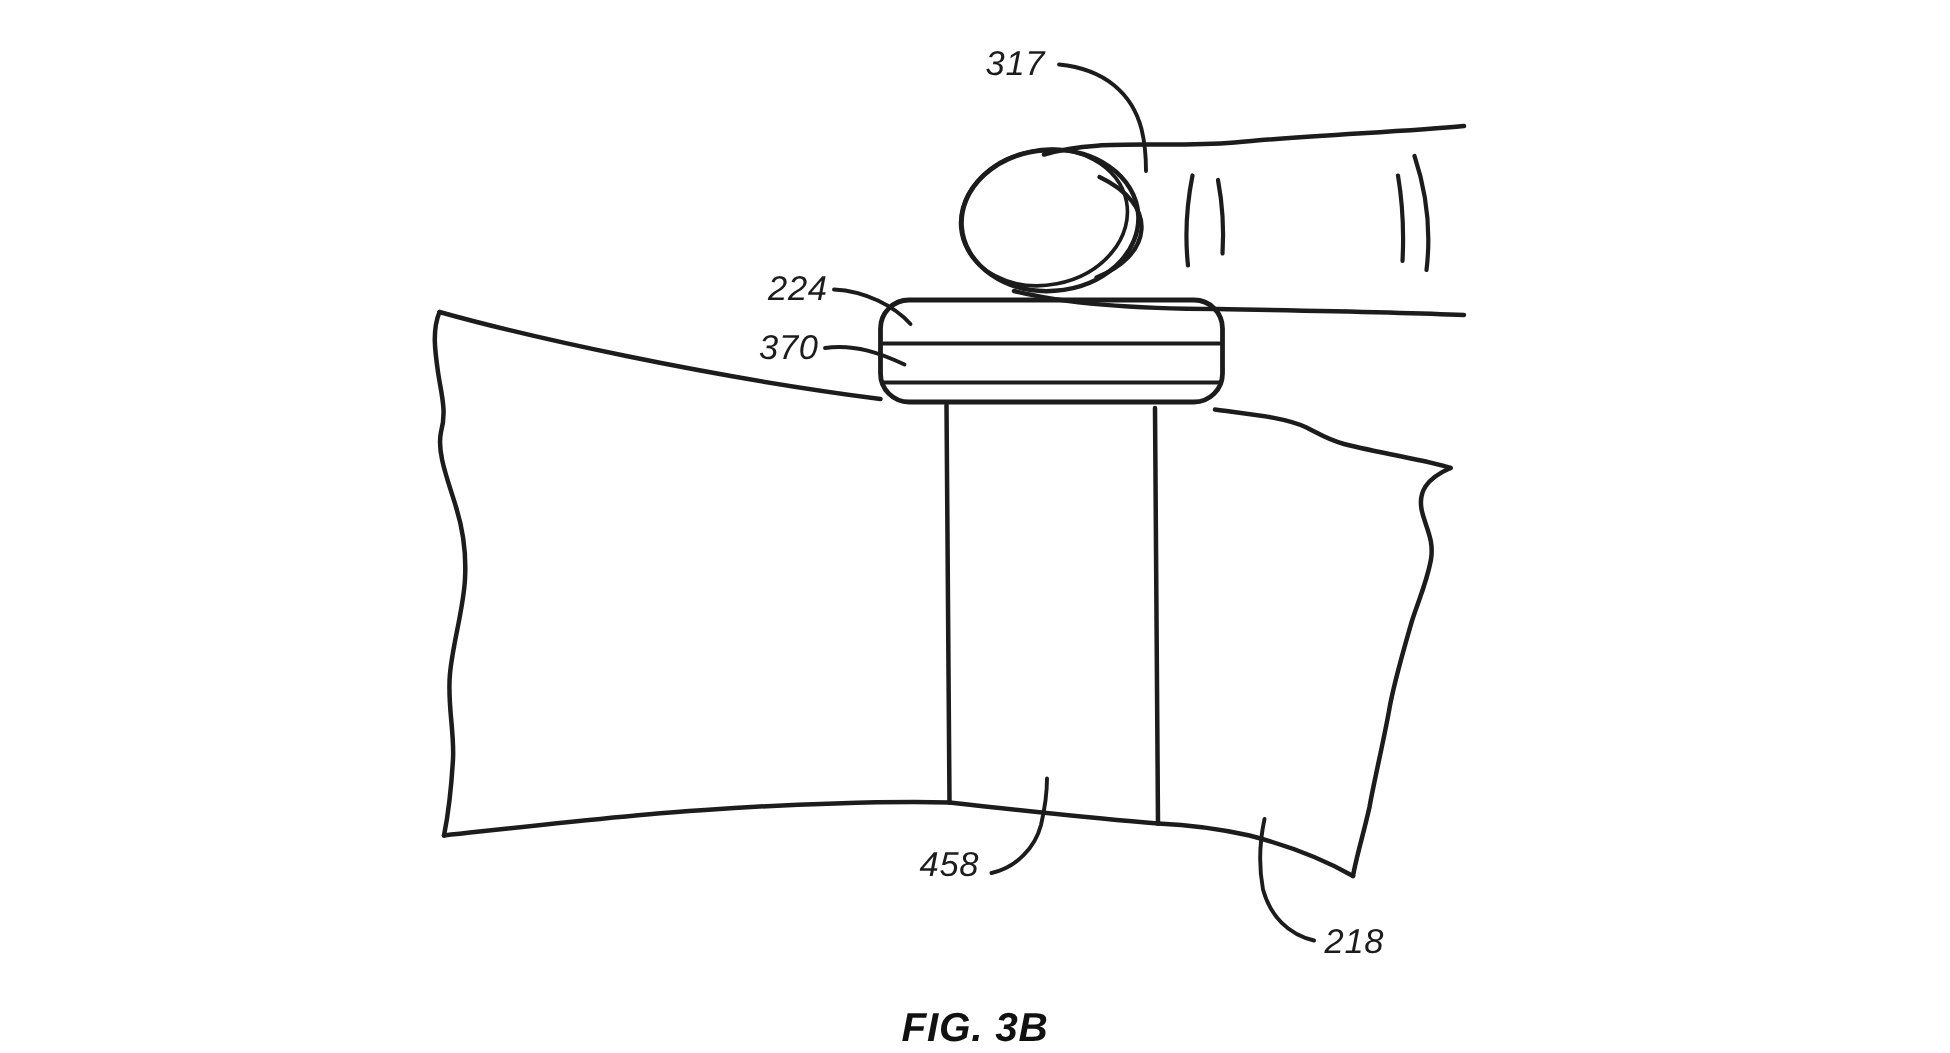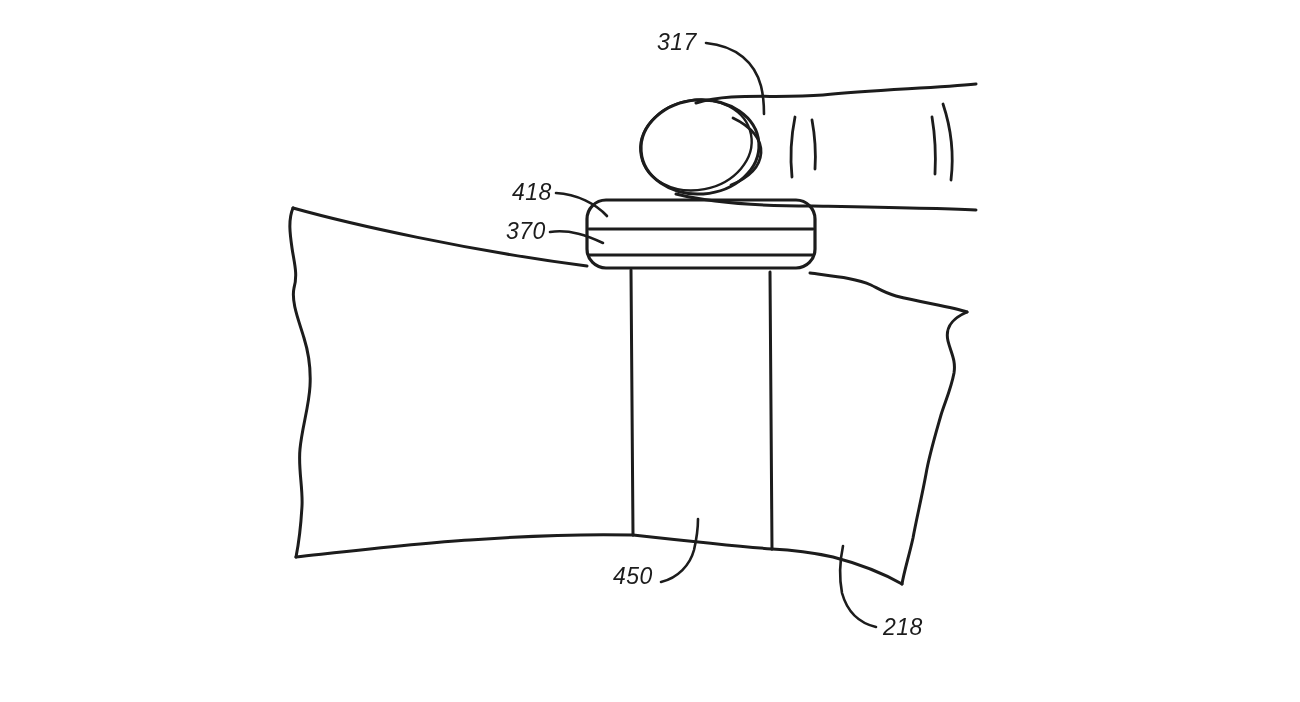--- a/index.html
+++ b/index.html
@@ -110,19 +110,20 @@
     <g>
       <path stroke-width="2.6" d="M706,27 C737,30 755,47 761,70 C764,82 764,91 764,98"></path>
       <path stroke-width="2.6" d="M556,177 C577,178 596,188 607,200"></path>
       <path stroke-width="2.6" d="M550,216 C570,213 588,220 603,227"></path>
       <path stroke-width="2.6" d="M661,566 C678,562 690,549 694,534 C697,521 698,511 698,503"></path>
       <path stroke-width="2.6" d="M876,611 C859,607 847,595 842,577 C839,561 840,544 843,530"></path>
     </g>
   </svg>
 
   <div class="ref-label" style="left:657px; top:15px;">317</div>
-  <div class="ref-label" style="left:512px; top:165px;">418</div>
+  <div class="ref-label" style="left:512px; top:165px;">224</div>
   <div class="ref-label" style="left:506px; top:204px;">370</div>
-  <div class="ref-label" style="left:613px; top:549px;">450</div>
+  <div class="ref-label" style="left:613px; top:549px;">458</div>
   <div class="ref-label" style="left:883px; top:600px;">218</div>
 
+  <div class="fig-caption">FIG. 3B</div>
 
 </div>
 
 </body></html>

